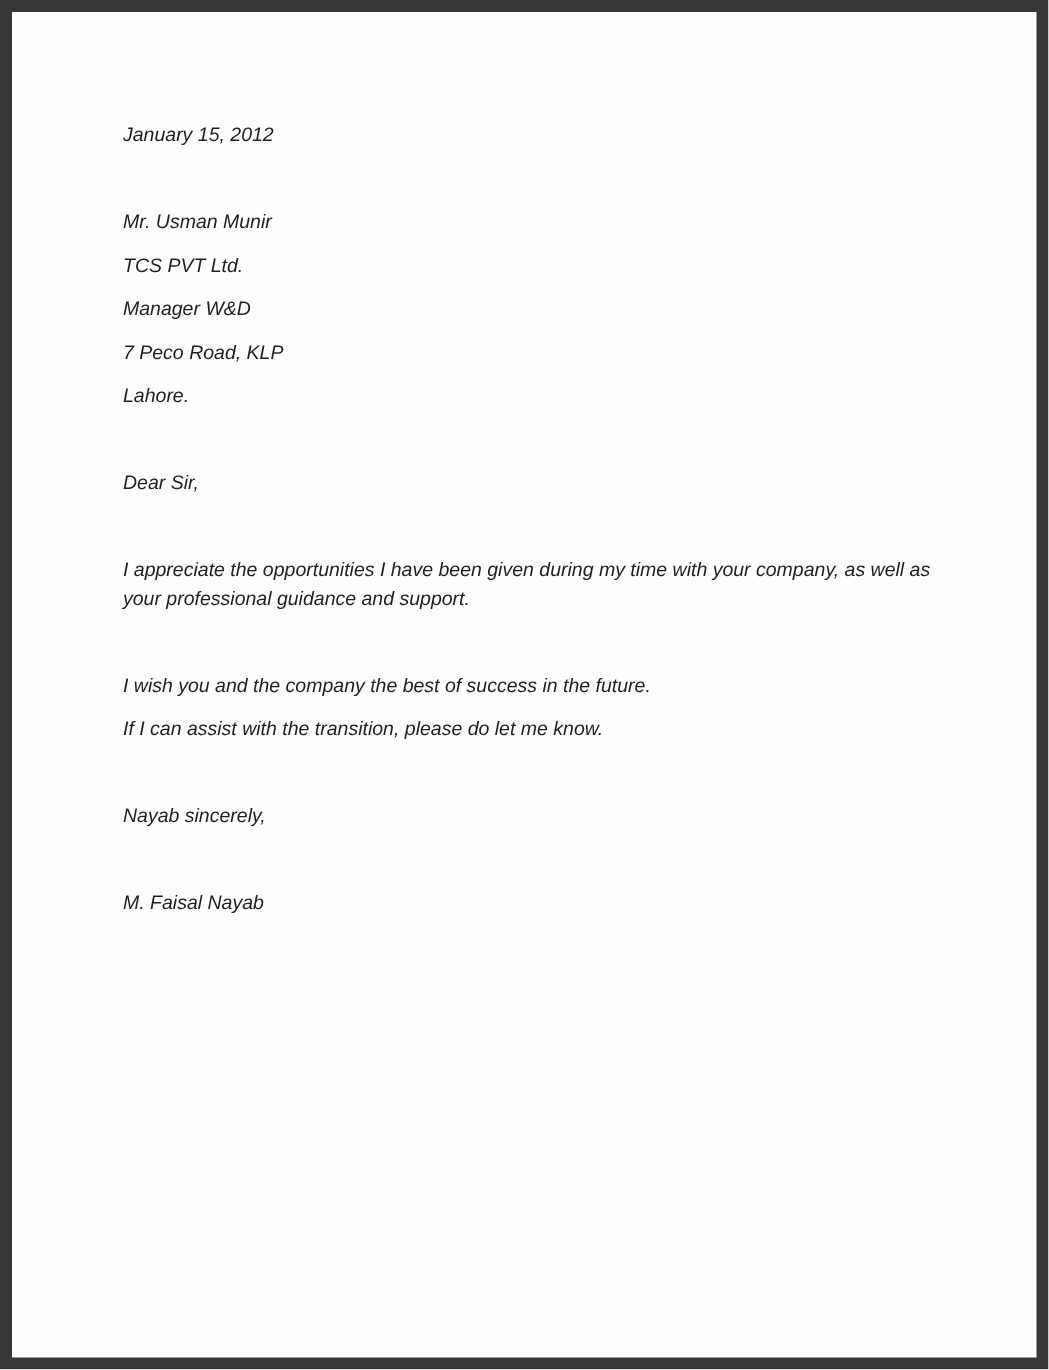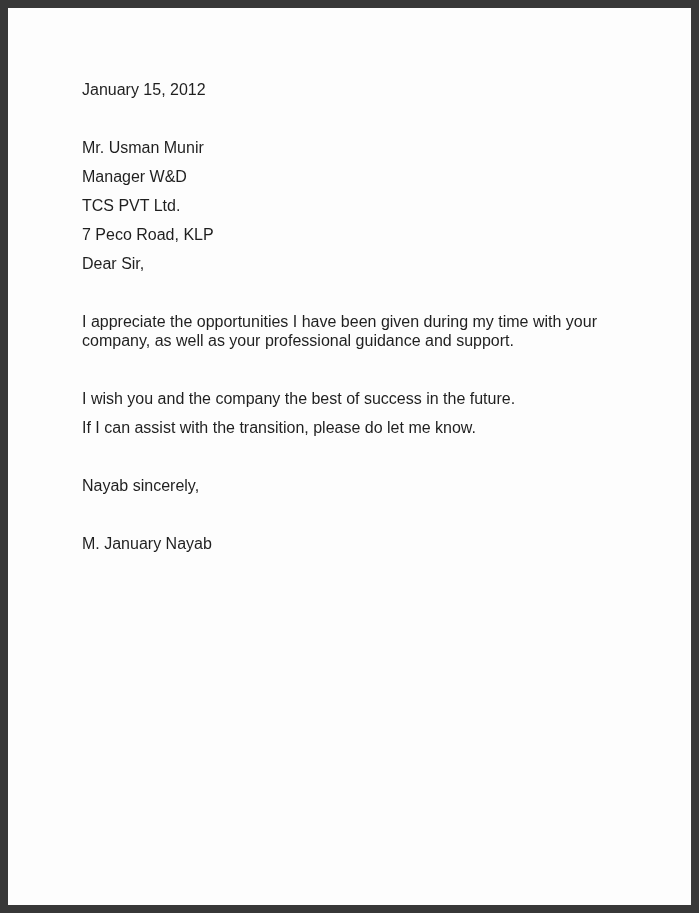--- a/index.html
+++ b/index.html
@@ -8,22 +8,23 @@
     background: #ffffff;
   }
   .page {
     box-sizing: border-box;
     width: 699px;
     height: 913px;
     background: #fdfdfd;
     border: 8px solid #383838;
     overflow: hidden;
     font-family: "Liberation Sans", "DejaVu Sans", sans-serif;
-    font-size: 16px;
+    font-size: 13px;
     color: #1f1f1f;
+    font-style: italic;
   }
   .letter {
     padding: 72px 70px 0 74px;
   }
   .letter p {
     margin: 0 0 10px 0;
     line-height: 19px;
     max-width: 582px;
   }
   .letter p.block-gap {
@@ -33,31 +34,32 @@
 </head>
 <body>
 
 <div class="page">
   <div class="letter">
 
     <p class="block-gap">January 15, 2012</p>
 
     <div>
       <p>Mr. Usman Munir</p>
+      <p>TCS PVT Ltd.</p>
       <p>Manager W&amp;D</p>
-      <p>TCS PVT Ltd.</p>
       <p>7 Peco Road, KLP</p>
+      <p class="block-gap">Lahore.</p>
     </div>
 
     <p class="block-gap">Dear Sir,</p>
 
     <div>
       <p class="block-gap">I appreciate the opportunities I have been given during my time with your company, as well as your professional guidance and support.</p>
       <p>I wish you and the company the best of success in the future.</p>
       <p class="block-gap">If I can assist with the transition, please do let me know.</p>
     </div>
 
     <p class="block-gap">Nayab sincerely,</p>
 
-    <p>M. January Nayab</p>
+    <p>M. Faisal Nayab</p>
 
   </div>
 </div>
 
 </body></html>

